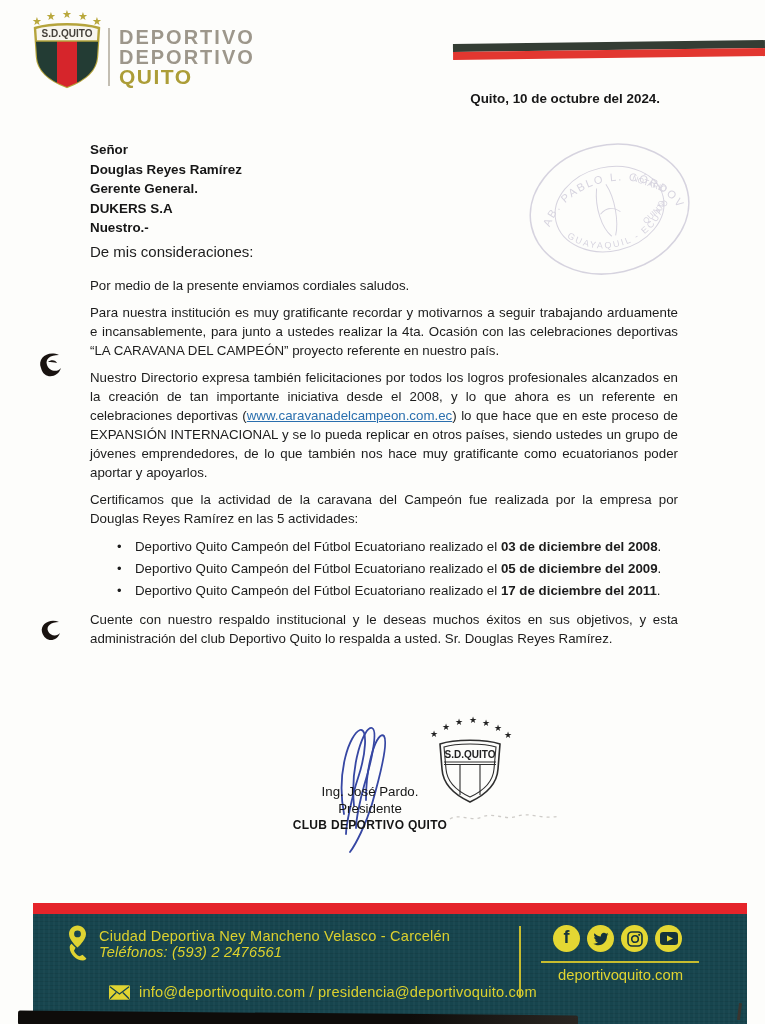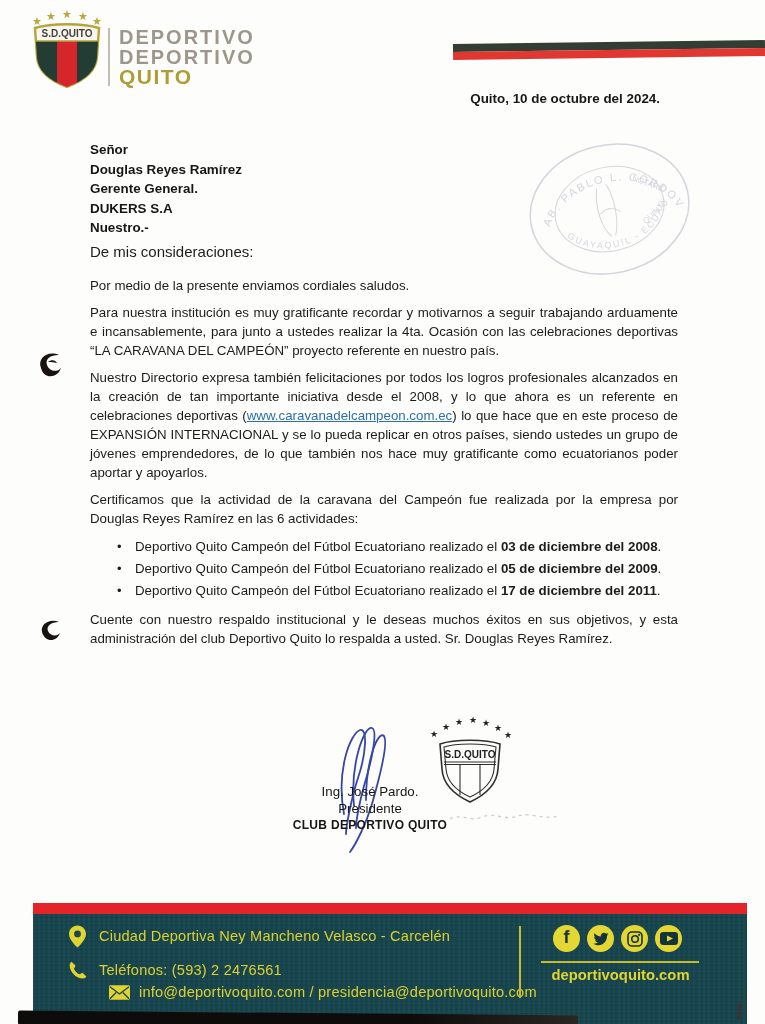--- a/index.html
+++ b/index.html
@@ -53,21 +53,21 @@
   .f-row{position:absolute;left:36px;height:24px;display:flex;align-items:center;color:#dcd12e;
     font-size:14.6px;letter-spacing:0.2px;}
   .f-row .ficon{width:30px;display:flex;align-items:center;}
   .f-div{position:absolute;left:486px;top:12px;width:2px;height:72px;background:#c8bc2e;}
   .soc-row{position:absolute;left:520px;top:11px;display:flex;gap:7px;}
   .soc{width:27px;height:27px;border-radius:50%;background:#e4d733;display:flex;
     align-items:center;justify-content:center;}
   .soc .f-letter{font-size:18px;font-weight:800;color:#14333b;margin-top:-2px;}
   .f-line{position:absolute;left:508px;top:47px;width:158px;height:2px;background:#c8bc2e;}
   .f-site{position:absolute;left:500px;top:53px;width:175px;text-align:center;
-    color:#e0d431;font-size:14.8px;font-weight:700;}
+    color:#e0d431;font-size:14.8px;font-weight:400;}
   
   .scan-band{position:absolute;left:18px;top:1013px;width:560px;height:14px;
     background:linear-gradient(90deg,#0e0c0a 0 70%,#2a2622);transform:rotate(0.5deg);border-radius:2px;}
   .scan-tick{position:absolute;left:738px;top:1003px;width:3px;height:17px;background:#3a352f;transform:rotate(7deg);}
 </style>
 </head>
 <body>
 
 <div class="page">
 
@@ -133,21 +133,21 @@
     <div>Gerente General.</div>
     <div>DUKERS S.A</div>
     <div>Nuestro.-</div>
   </div>
   <div class="salutation">De mis consideraciones:</div>
 
   <div class="body-flow">
     <p>Por medio de la presente enviamos cordiales saludos.</p>
     <p>Para nuestra institución es muy gratificante recordar y motivarnos a seguir trabajando arduamente e incansablemente, para junto a ustedes realizar la 4ta. Ocasión con las celebraciones deportivas “LA CARAVANA DEL CAMPEÓN” proyecto referente en nuestro país.</p>
     <p><span>Nuestro Directorio expresa también felicitaciones por todos los logros profesionales alcanzados en la creación de tan importante iniciativa desde el 2008, y lo que ahora es un referente en celebraciones deportivas (</span><a class="link">www.caravanadelcampeon.com.ec</a><span>) lo que hace que en este proceso de EXPANSIÓN INTERNACIONAL y se lo pueda replicar en otros países, siendo ustedes un grupo de jóvenes emprendedores, de lo que también nos hace muy gratificante como ecuatorianos poder aportar y apoyarlos.</span></p>
-    <p>Certificamos que la actividad de la caravana del Campeón fue realizada por la empresa por Douglas Reyes Ramírez en las 6 actividades:</p>
+    <p>Certificamos que la actividad de la caravana del Campeón fue realizada por la empresa por Douglas Reyes Ramírez en las 5 actividades:</p>
     <div class="bullets">
       <div class="bullet-row">
         <span class="dot">•</span>
         <span><span>Deportivo Quito Campeón del Fútbol Ecuatoriano realizado el </span><b>03 de diciembre del 2008</b><span>.</span></span>
       </div>
       <div class="bullet-row">
         <span class="dot">•</span>
         <span><span>Deportivo Quito Campeón del Fútbol Ecuatoriano realizado el </span><b>05 de diciembre del 2009</b><span>.</span></span>
       </div>
       <div class="bullet-row">
@@ -201,21 +201,21 @@
     <div class="footer-bar"></div>
     <div class="footer-body">
       <div class="f-row" style="top:10px;">
         <span class="ficon">
           <svg width="17" height="23" viewBox="0 0 24 31">
               <path fill-rule="evenodd" fill="#e0d432" d="M12,0 C5.4,0 0,5.4 0,12 C0,21 12,31 12,31 C12,31 24,21 24,12 C24,5.4 18.6,0 12,0 Z M12,16.6 A4.8,4.8 0 1 1 12,7 A4.8,4.8 0 1 1 12,16.6 Z"></path>
             </svg>
         </span>
         <span>Ciudad Deportiva Ney Mancheno Velasco - Carcelén</span>
       </div>
-      <div class="f-row" style="top:44px;">
+      <div class="f-row" style="top:26px;font-style:italic;">
         <span class="ficon">
           <svg width="18" height="18" viewBox="0 0 21 21">
               <path fill="#e0d432" d="M3,1 C1.6,1.9 0.8,3.6 0.8,5.2 C0.8,13 8.6,20.4 16.4,20.4 C18,20.4 19.6,19.5 20.3,18.1 L15.8,13.6 L12.3,15.4 C9.5,14.3 6.8,11.7 5.8,8.9 L7.7,5.5 Z"></path>
             </svg>
         </span>
         <span>Teléfonos: (593) 2 2476561</span>
       </div>
       <div class="f-row" style="top:66px;margin-left:40px;">
         <span class="ficon">
           <svg width="21" height="15" viewBox="0 0 22 15">

